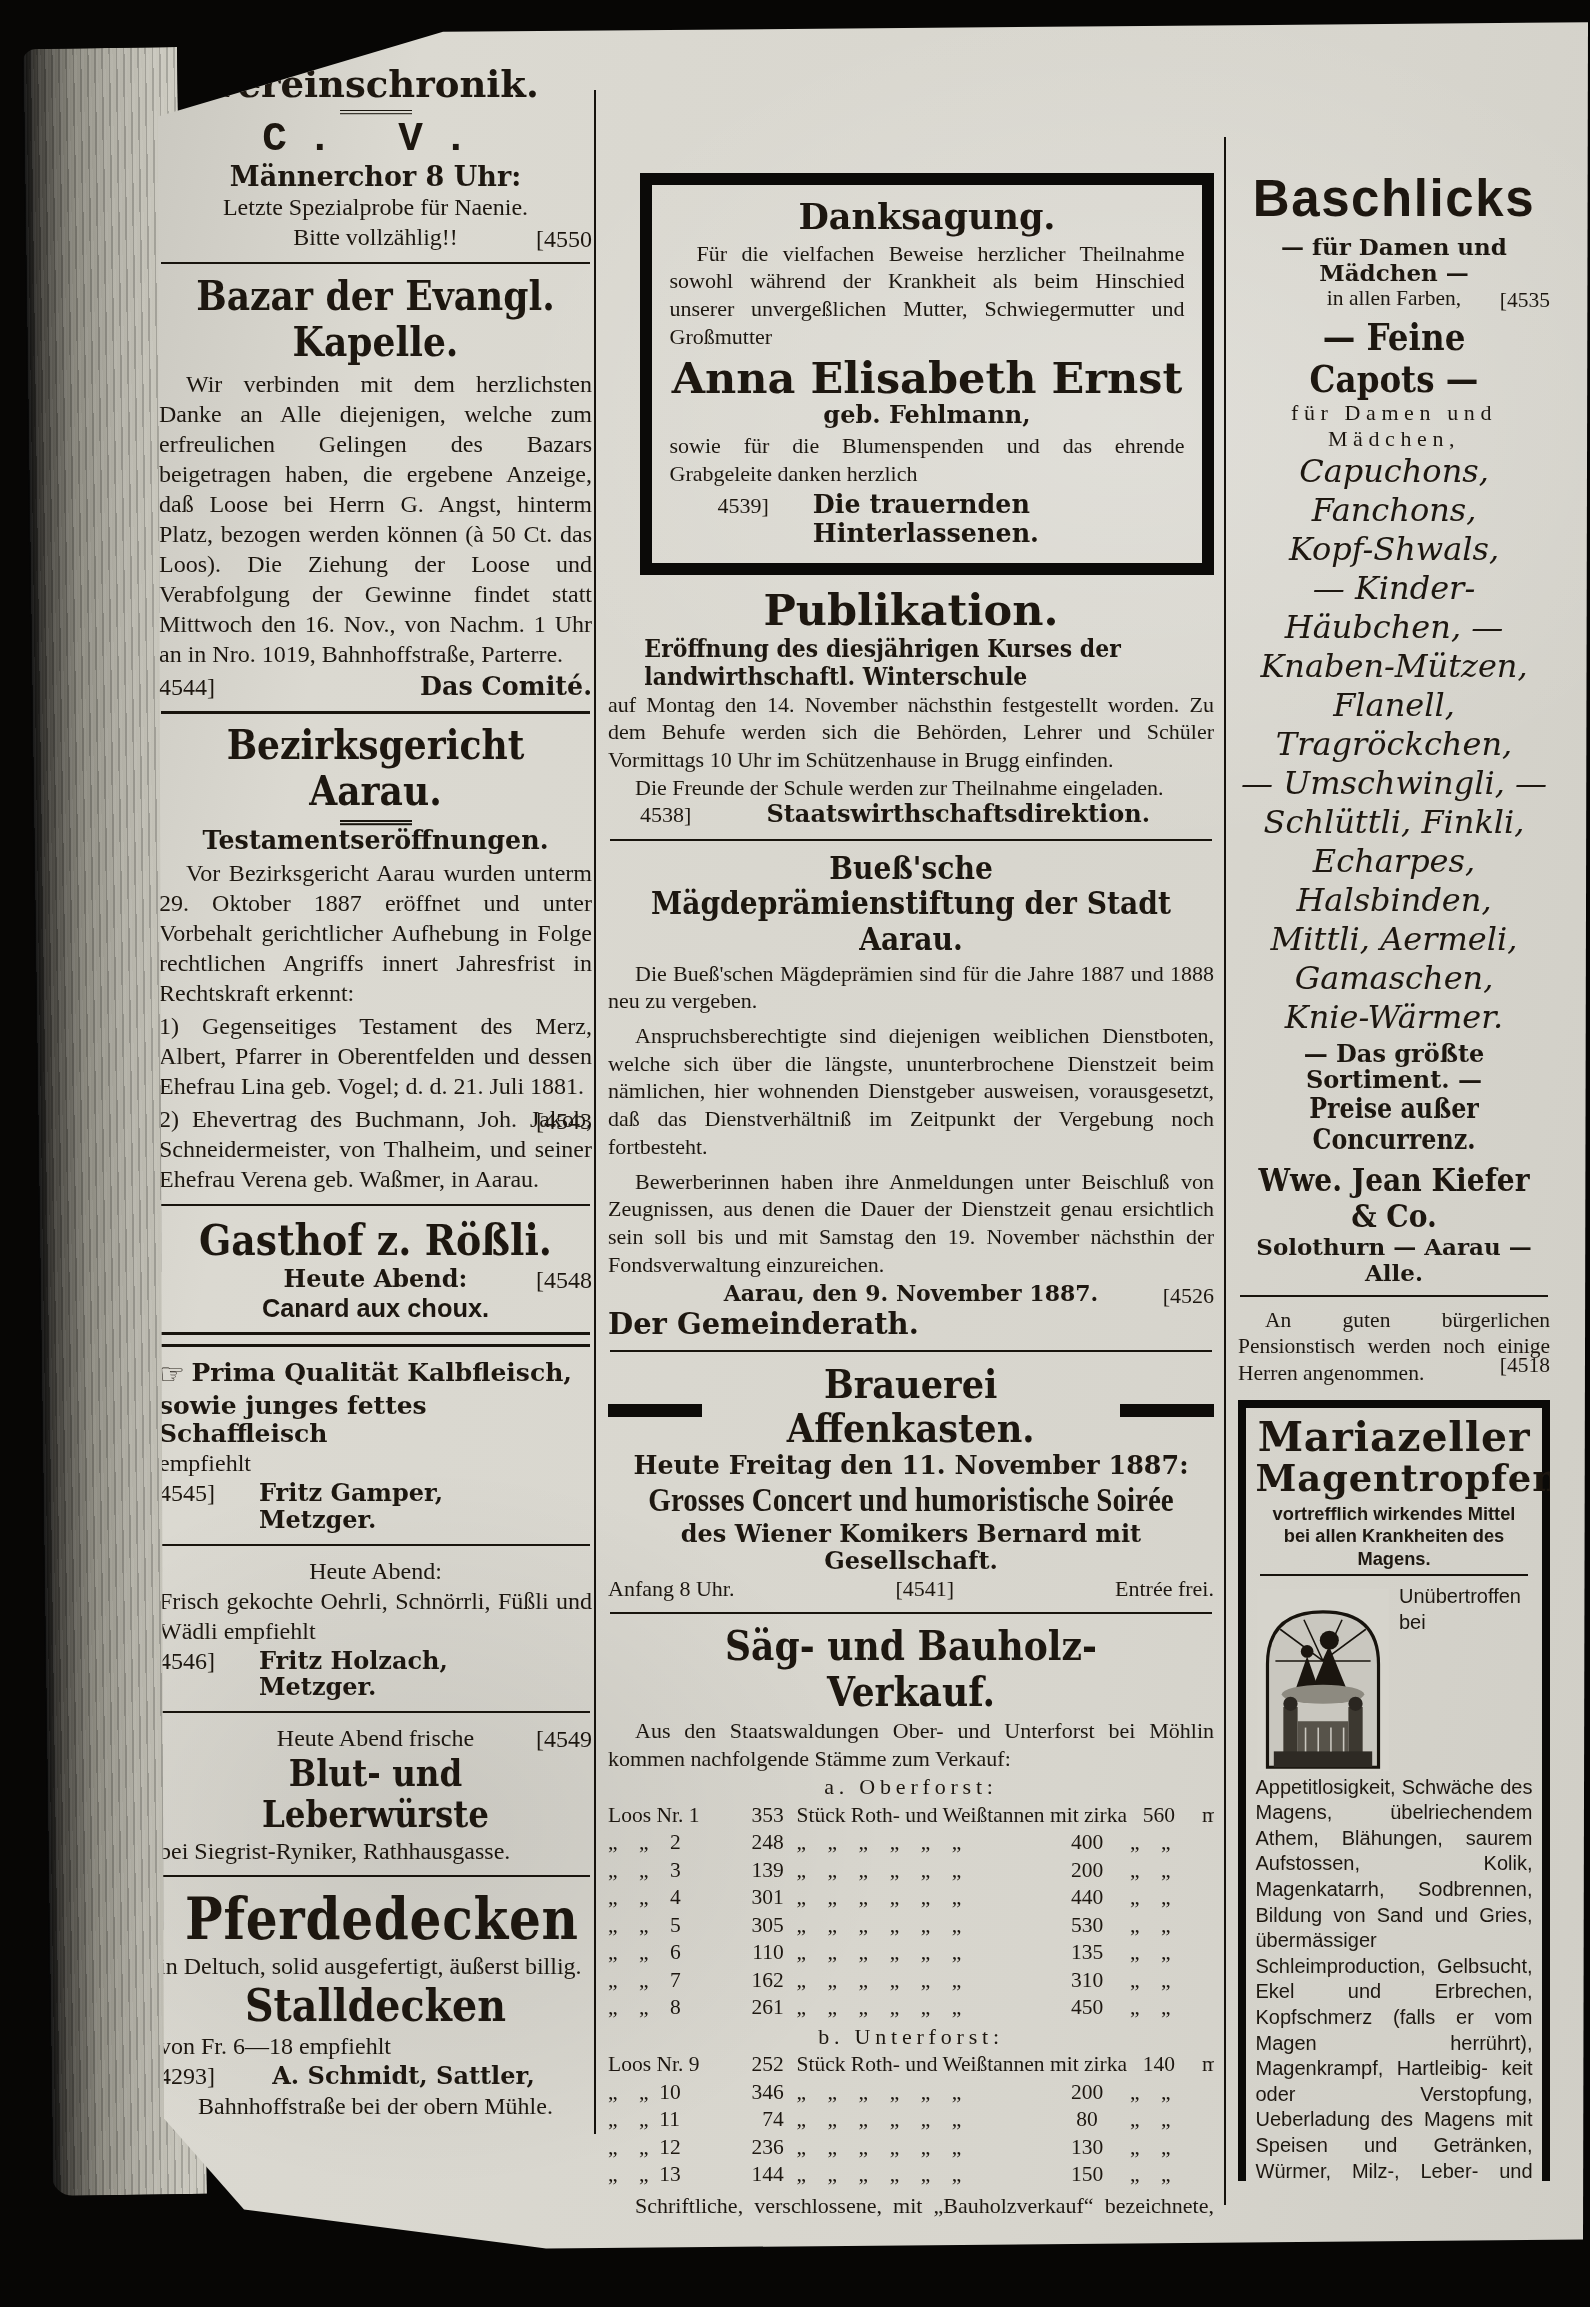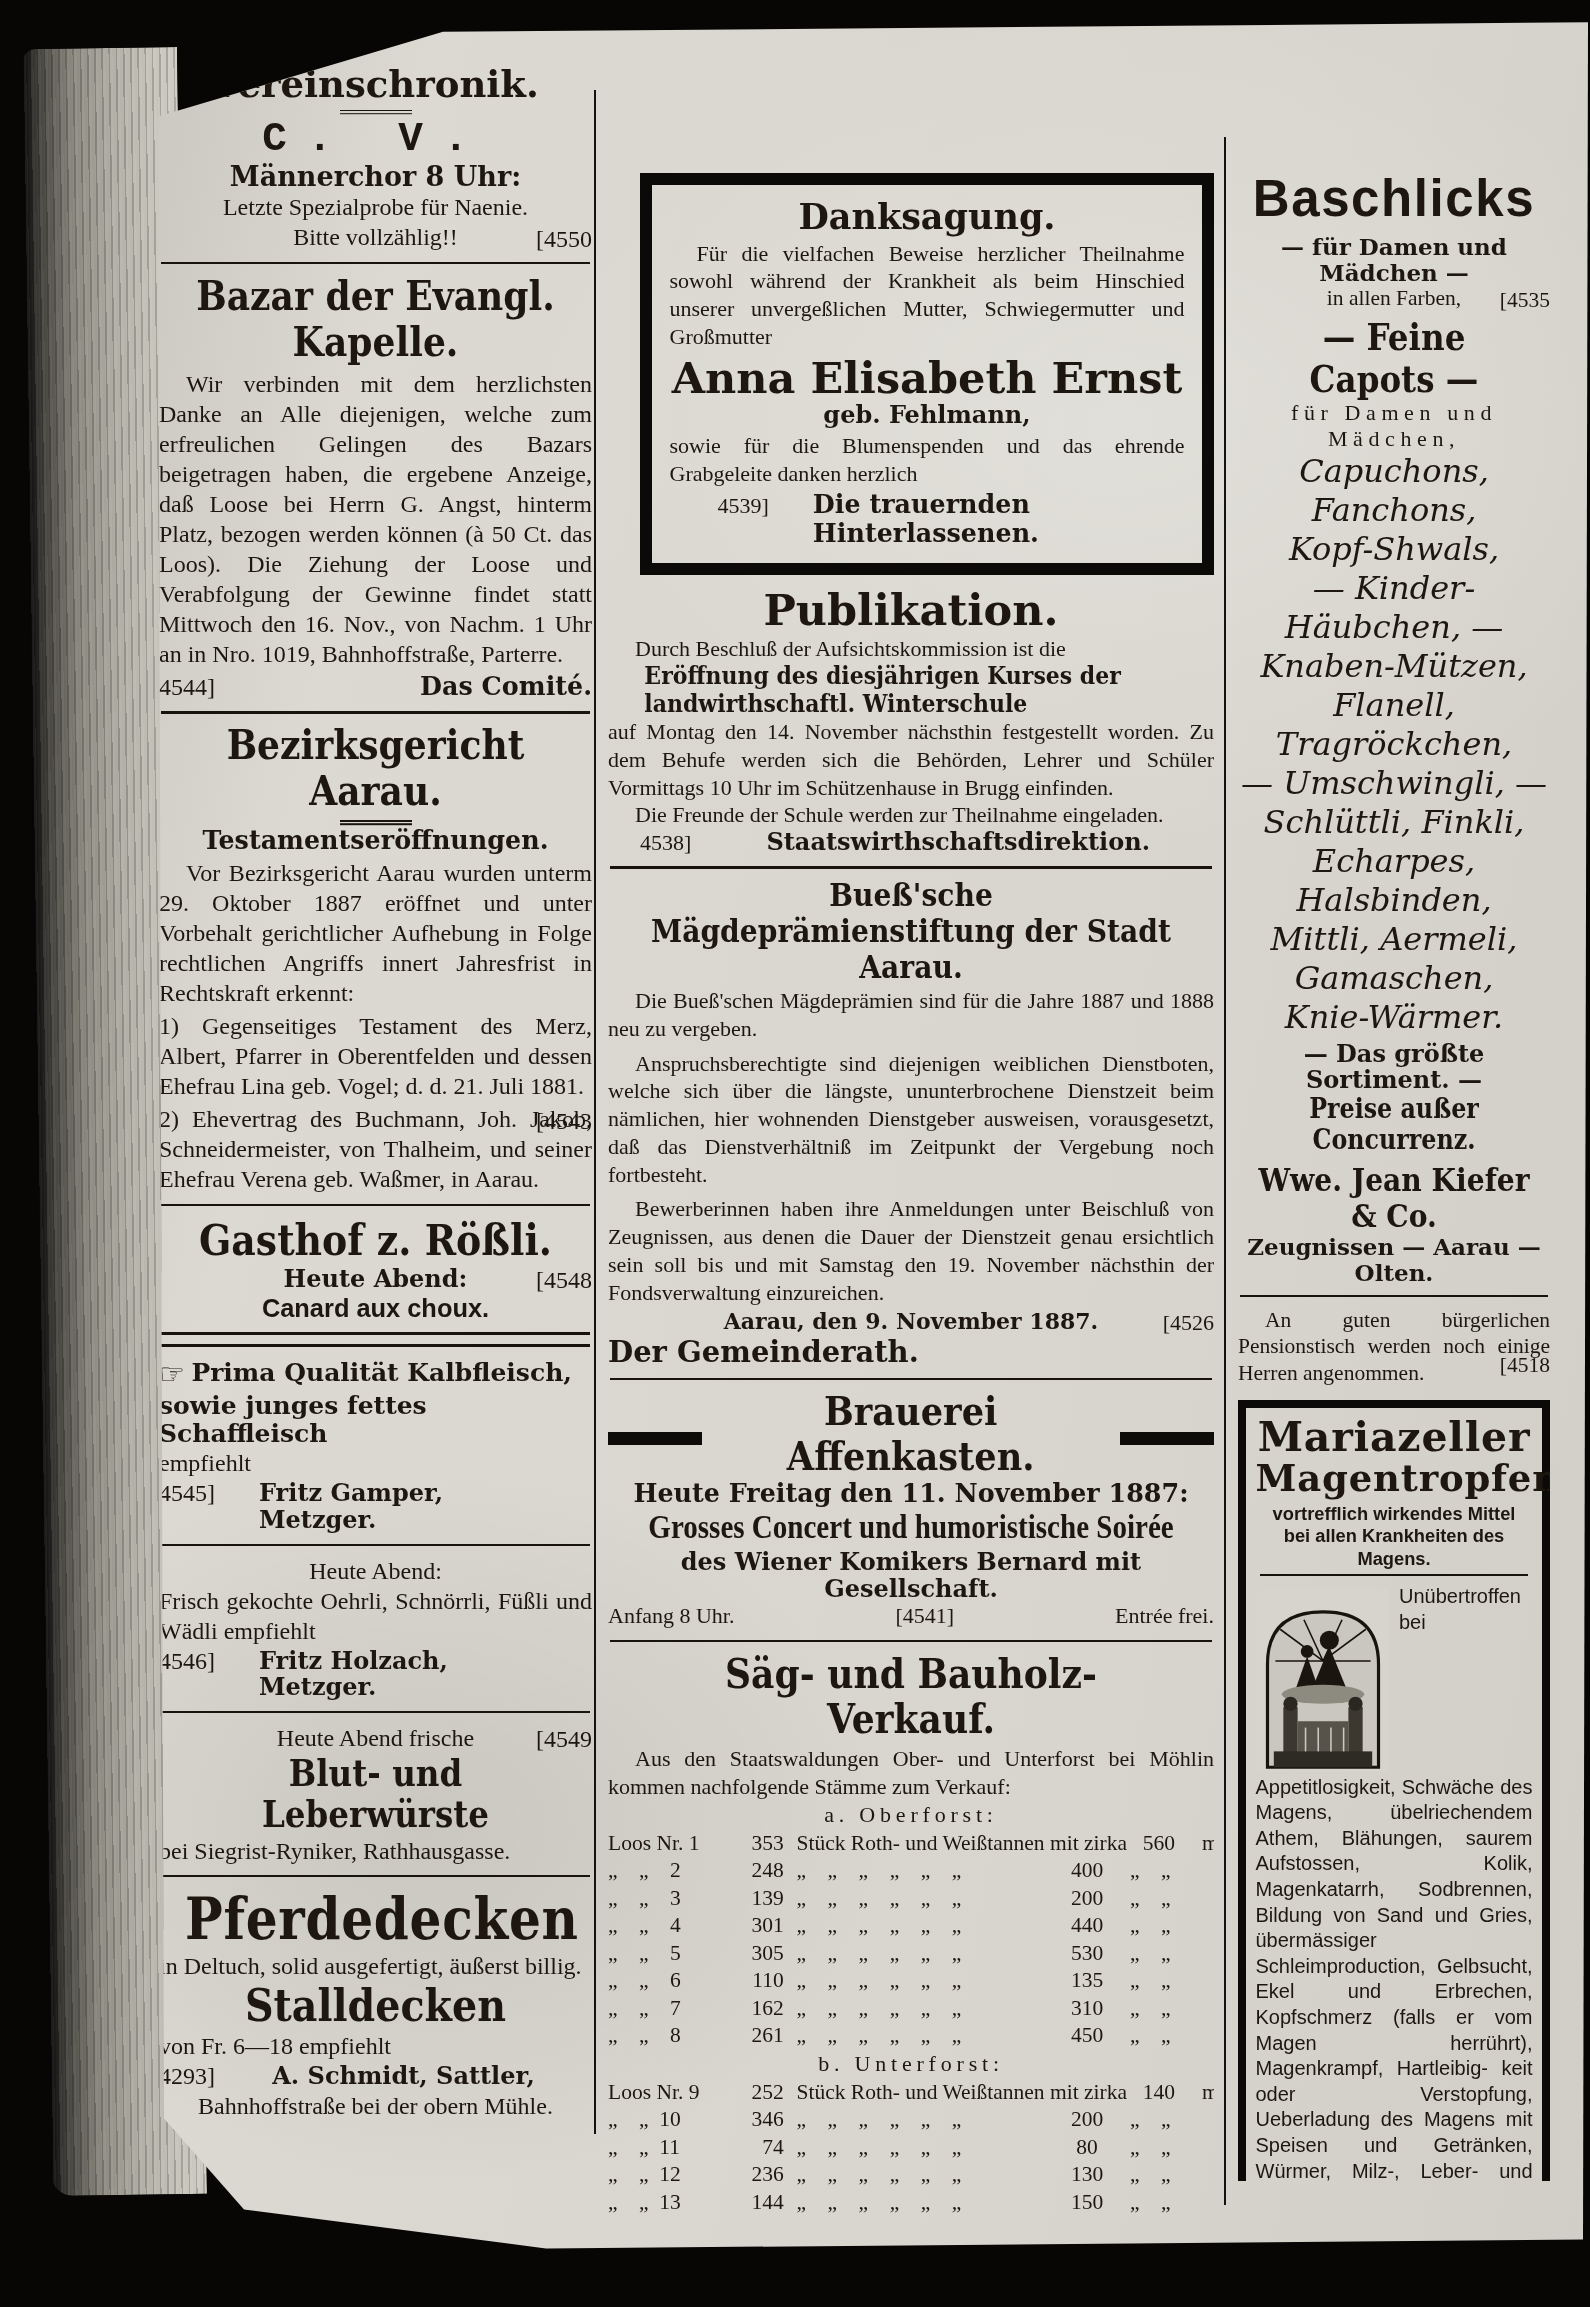--- a/index.html
+++ b/index.html
@@ -176,21 +176,20 @@
         <div class="bl c" style="font-size:24px">geb. Fehlmann,</div>
         <p class="j body28">sowie für die Blumenspenden und das ehrende Grabgeleite danken herzlich</p>
         <div class="refrow body28" style="padding:0 32px 0 48px">
             <span>4539]</span>
             <span class="bl" style="font-size:25.4px">Die trauernden Hinterlassenen.</span>
           </div>
       </section>
 
       <section class="sec">
         <div class="bl c" style="font-size:43px">Publikation.</div>
-        <div class="body28 indent">Durch Beschluß der Aufsichtskommission ist die</div>
         <div class="bl cond" style="font-size:25px">Eröffnung des diesjährigen Kurses der landwirthschaftl. Winterschule</div>
         <p class="j body28" style="margin:0">auf Montag den 14. November nächsthin festgestellt worden. Zu dem Behufe werden sich die Behörden, Lehrer und Schüler Vormittags 10 Uhr im Schützenhause in Brugg einfinden.</p>
         <div class="body28 indent">Die Freunde der Schule werden zur Theilnahme eingeladen.</div>
         <div class="refrow body28" style="padding:0 64px 0 32px">
             <span>4538]</span>
             <span class="bl" style="font-size:24px">Staatswirthschaftsdirektion.</span>
           </div>
       </section>
       <div class="rule"></div>
 
@@ -373,21 +372,21 @@
 
             <div class="garment">Mittli, Aermeli,</div>
 
             <div class="garment">Gamaschen,</div>
 
             <div class="garment">Knie-Wärmer.</div>
           </div>
         <div class="bl c" style="font-size:24px;margin-top:3.2px">— Das größte Sortiment. —</div>
         <div class="bl c cond" style="font-size:27px">Preise außer Concurrenz.</div>
         <div class="bl c cond" style="font-size:32px;margin-top:8px">Wwe. Jean Kiefer &amp; Co.</div>
-        <div class="bl c" style="font-size:23px">Zeugnissen — Aarau — Olten.</div>
+        <div class="bl c" style="font-size:23px">Solothurn — Aarau — Alle.</div>
       </section>
       <div class="rule thin"></div>
 
       <section class="sec body27">
         <div class="refline">
             <p class="j indent" style="margin:0">An guten bürgerlichen Pensionstisch werden noch einige Herren angenommen.</p>
             <span class="ref" style="top:auto;bottom:8px">[4518</span>
           </div>
       </section>
 

